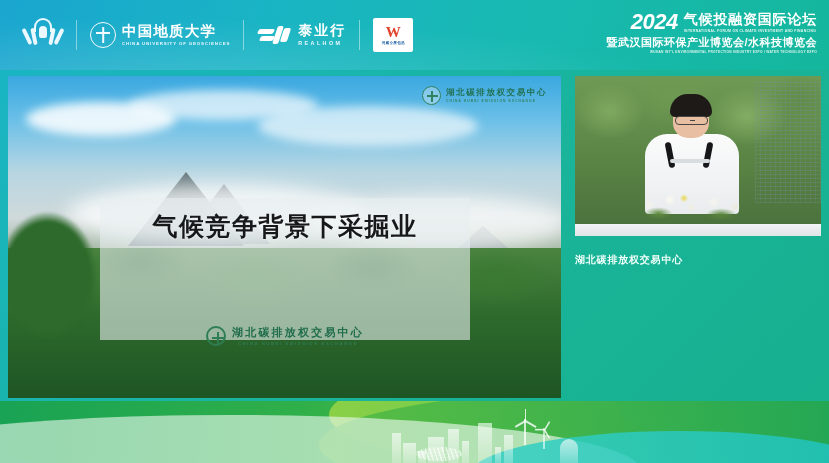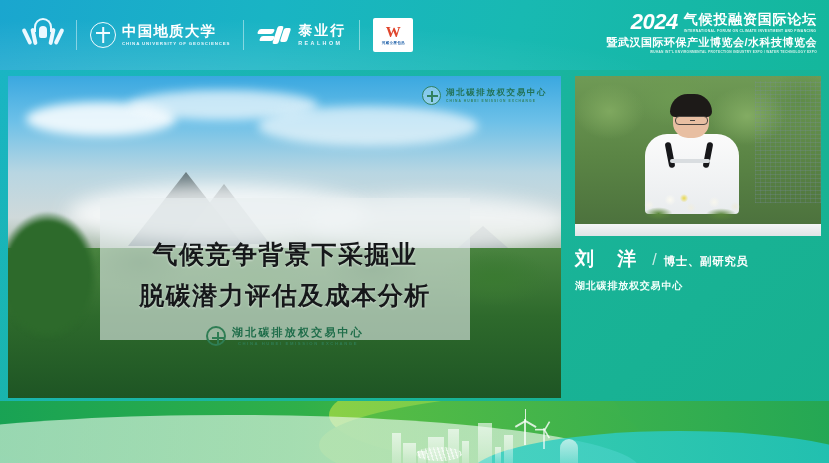--- a/index.html
+++ b/index.html
@@ -127,21 +127,21 @@
     background:#2f7d54; }
   .sl-txt .cn { font-size:8.5px; font-weight:700; color:#1f6d4a; letter-spacing:1.6px;
     line-height:1; }
   .sl-txt .en { font-size:3.3px; font-weight:700; color:#2f7d54; letter-spacing:1.1px;
     margin-top:2.5px; }
 
   .title-panel { position:absolute; left:92px; top:122px; width:370px; height:142px;
     background:rgba(232,238,240,.60); }
   .title-1,.title-2 { text-align:center; color:#16181a; font-weight:800;
     font-size:25px; letter-spacing:1.5px; line-height:1; text-shadow:0 1px 2px rgba(255,255,255,.5); }
-  .title-1 { margin-top:44px; }
+  .title-1 { margin-top:16px; }
   .title-2 { margin-top:16px; }
 
   .byline { position:absolute; left:92px; top:250px; width:370px; text-align:center; }
   .by-logo { display:flex; align-items:center; justify-content:center; gap:6px; }
   .by-mark { width:20px; height:20px; border-radius:50%; border:2px solid #2f7d54;
     position:relative; flex:none; }
   .by-mark:before{ content:""; position:absolute; left:4px; top:9px; width:12px; height:2px;
     background:#2f7d54; }
   .by-mark:after{ content:""; position:absolute; left:9px; top:4px; width:2px; height:12px;
     background:#2f7d54; }
@@ -321,21 +321,20 @@
     <div class="slide-logo">
       <div class="sl-mark"></div>
       <div class="sl-txt">
         <div class="cn">湖北碳排放权交易中心</div>
         <div class="en">CHINA HUBEI EMISSION EXCHANGE</div>
       </div>
     </div>
 
     <div class="title-panel">
       <div class="title-1">气候竞争背景下采掘业</div>
-      <div class="title-2">脱碳潜力评估及成本分析</div>
     </div>
 
     <div class="byline">
       <div class="by-logo">
         <div class="by-mark"></div>
         <div>
           <div class="by-cn">湖北碳排放权交易中心</div>
           <div class="by-en">CHINA HUBEI EMISSION EXCHANGE</div>
         </div>
       </div>
@@ -351,25 +350,20 @@
     <div class="v-hair"></div>
     <div class="v-glass"></div>
     <div class="mic m1"></div>
     <div class="mic m2"></div>
     <div class="mic-h"></div>
     <div class="flowers"></div>
     <div class="podium"></div>
   </div>
 
   <div class="caption">
-    <div class="cap-row">
-      <span class="cap-name">刘 洋</span>
-      <span class="cap-slash">/</span>
-      <span class="cap-role">博士、副研究员</span>
-    </div>
     <div class="cap-org">湖北碳排放权交易中心</div>
   </div>
 
   <div class="bottom">
     <div class="wave w1"></div>
     <div class="wave w2"></div>
     <div class="wave w4"></div>
     <div class="wave w5"></div>
     <div class="wave w3"></div>
     <div class="wave w6"></div>

